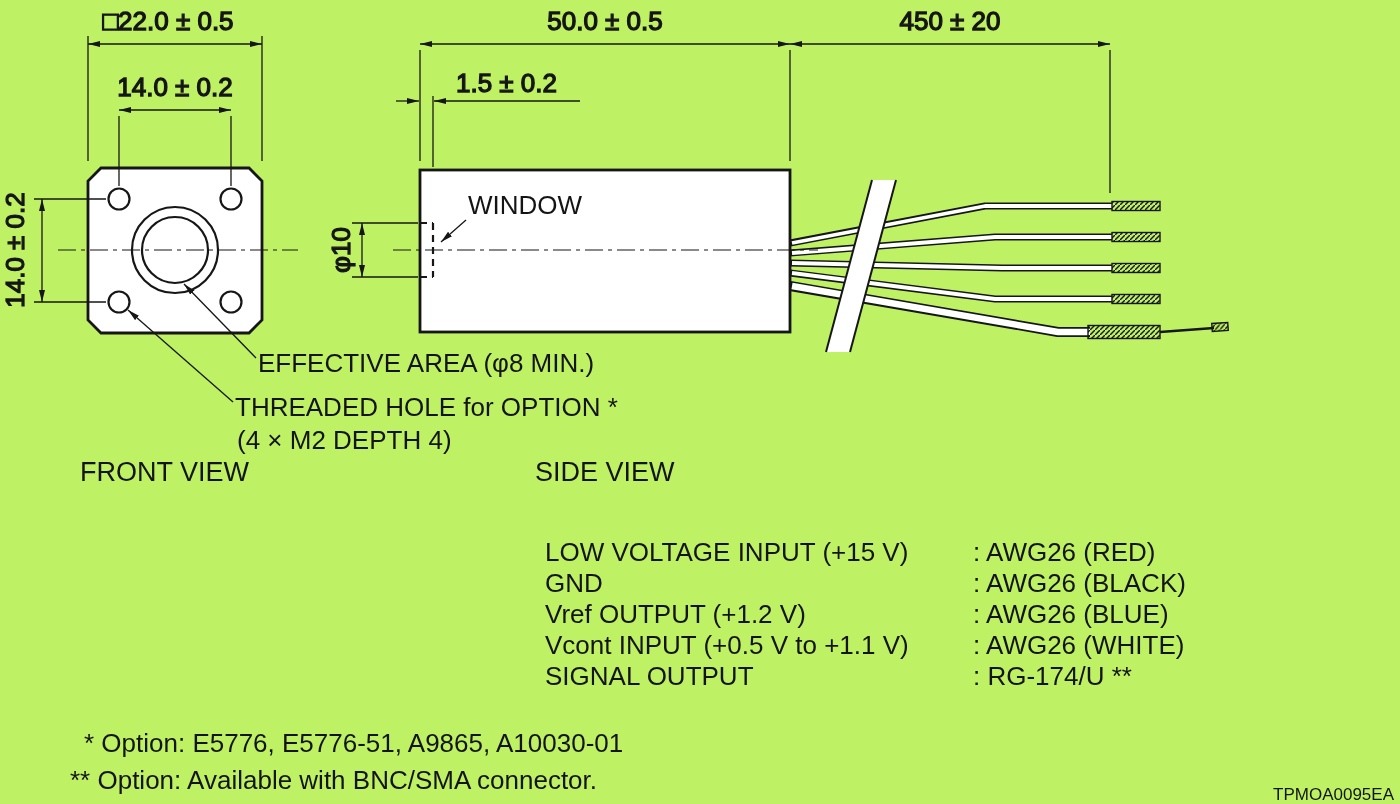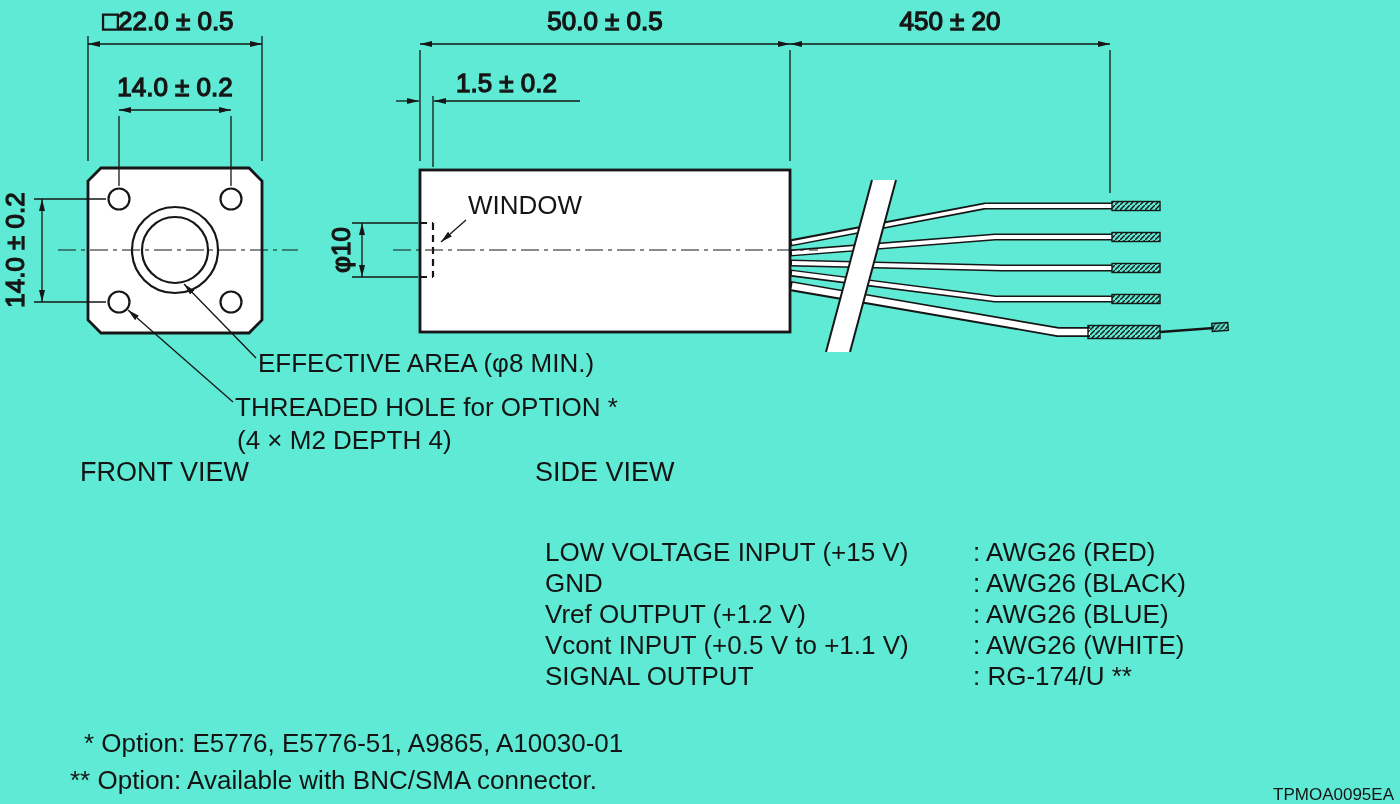--- a/index.html
+++ b/index.html
@@ -1,16 +1,16 @@
 <!DOCTYPE html>
 <html><head>
 <meta charset="utf-8">
 <style>
   html, body { margin: 0; padding: 0; background: #ffffff; }
-  #stage { position: relative; width: 1400px; height: 804px; background: #5eead4; overflow: hidden; }
+  #stage { position: relative; width: 1400px; height: 804px; background: #bef264; overflow: hidden; }
   svg { font-family: "Liberation Sans", "DejaVu Sans", sans-serif; }
   text { fill: #141414; font-size: 26px; }
   .viewlabel { font-size: 27px; }
   .tbl { font-size: 26.5px; }
   .code { font-size: 17px; }
   .thin { stroke: #161616; stroke-width: 1.3; fill: none; }
   .main { stroke: #161616; stroke-width: 2.8; fill: #ffffff; }
   .med  { stroke: #161616; stroke-width: 2.2; fill: none; }
   .cl   { stroke: #161616; stroke-width: 1.2; stroke-dasharray: 18 5 4 5; fill: none; }
   .dash { stroke: #161616; stroke-width: 2.2; stroke-dasharray: 7 5; fill: none; }

